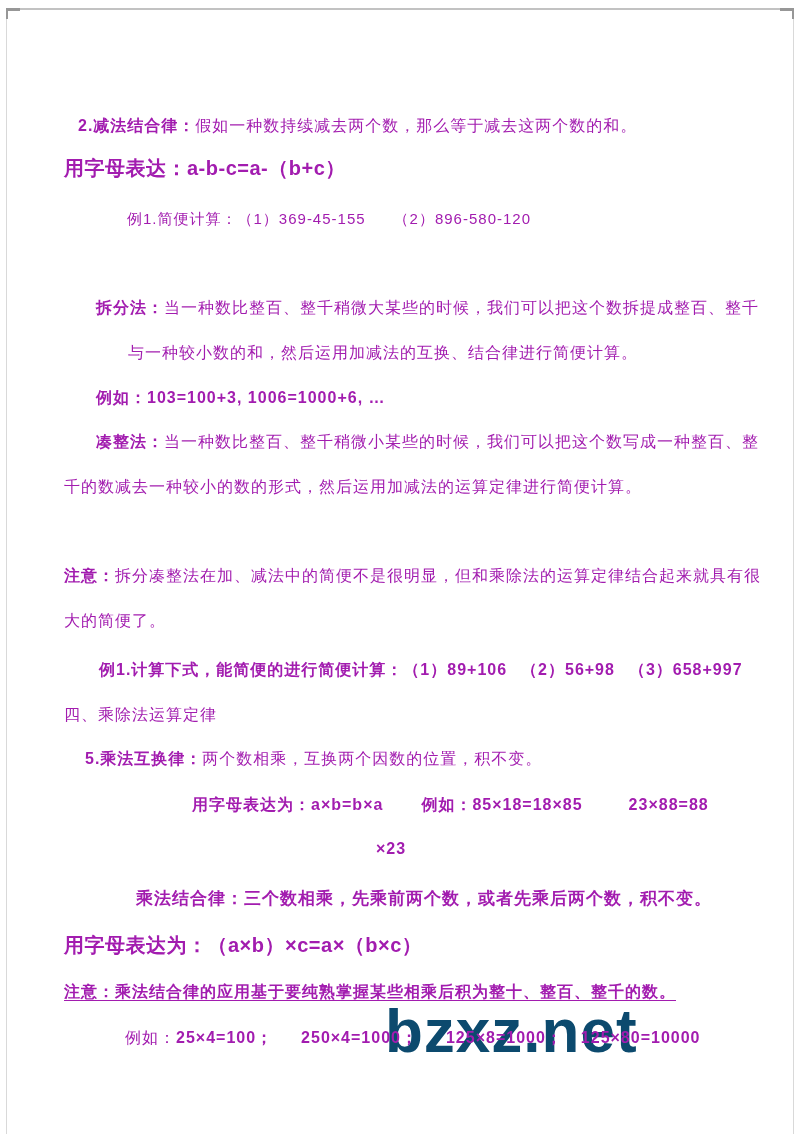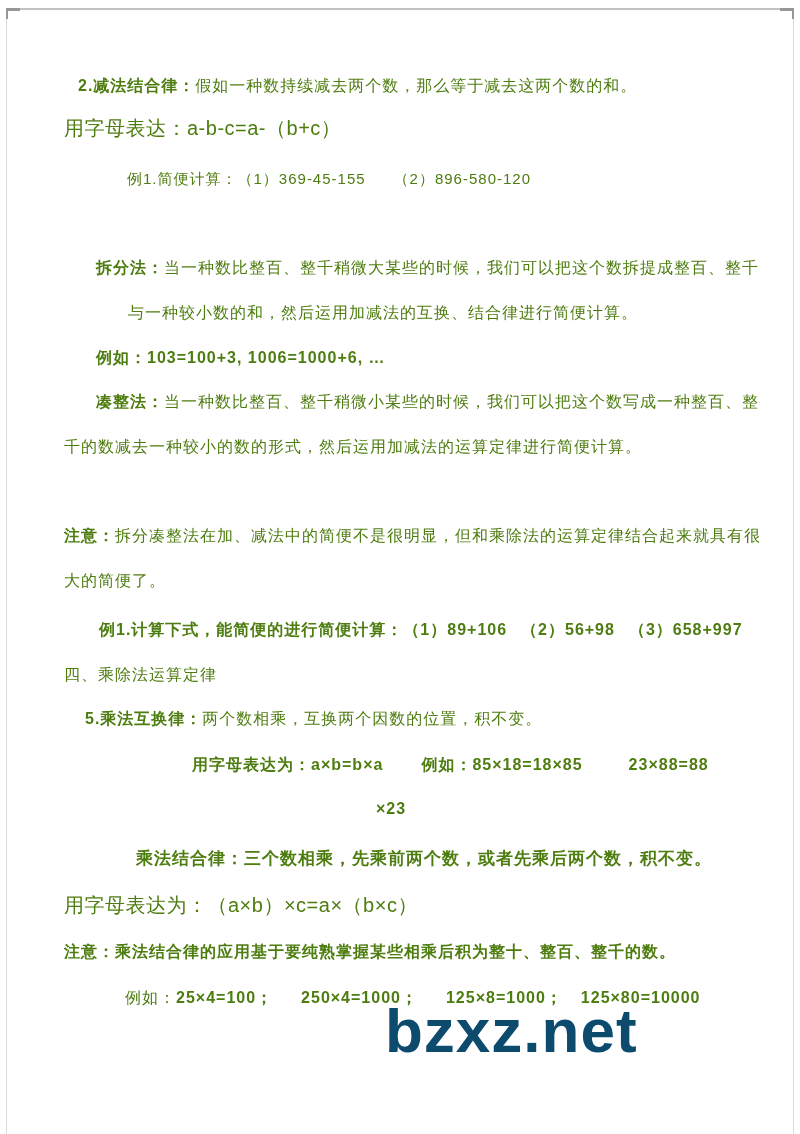--- a/index.html
+++ b/index.html
@@ -40,27 +40,28 @@
     top: -2px; right: -1px;
     width: 12px; height: 8px;
     border-top: 3px solid #979797;
     border-right: 2px solid #979797;
   }
   .ln {
     position: absolute;
     white-space: nowrap;
     font-size: 16px;
     letter-spacing: 1px;
-    color: #4d7c0f;
+    color: #a21caf;
     z-index: 2;
+    margin-top: 40px;
   }
   .b { font-weight: 700; }
-  .big { font-size: 20px; font-weight: 400; letter-spacing: 0.5px; }
+  .big { font-size: 20px; font-weight: 700; letter-spacing: 0.5px; }
   .mid { font-size: 17px; font-weight: 700; }
-  .ul { text-underline-offset: 3px; }
+  .ul { text-decoration: underline; text-underline-offset: 3px; }
   .small { font-size: 15px; }
 
   
   #l1  { top: 76px;  left: 78px; }
   #l2  { top: 115px; left: 64px; }
   #l3  { top: 170px; left: 127px; }
   #l4  { top: 214px; left: 64px; }
   #l5  { top: 258px; left: 96px; }
   #l6  { top: 303px; left: 128px; }
   #l7  { top: 348px; left: 96px; }

